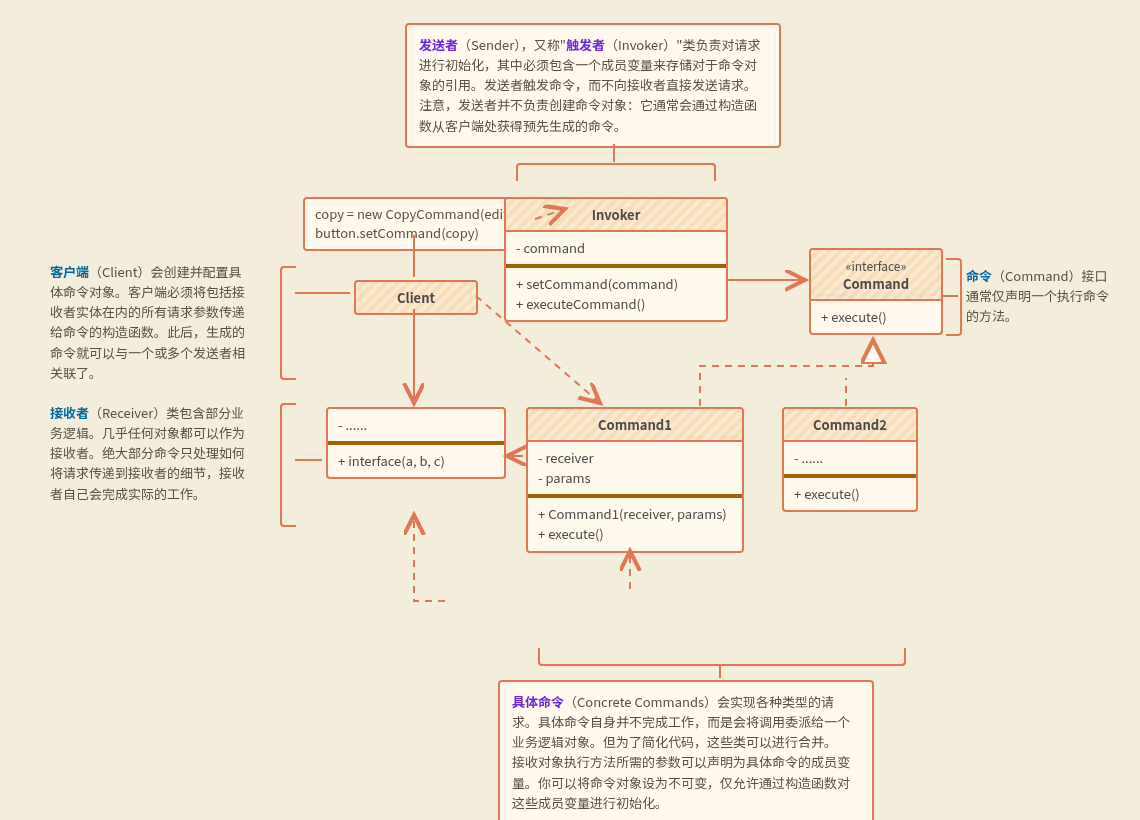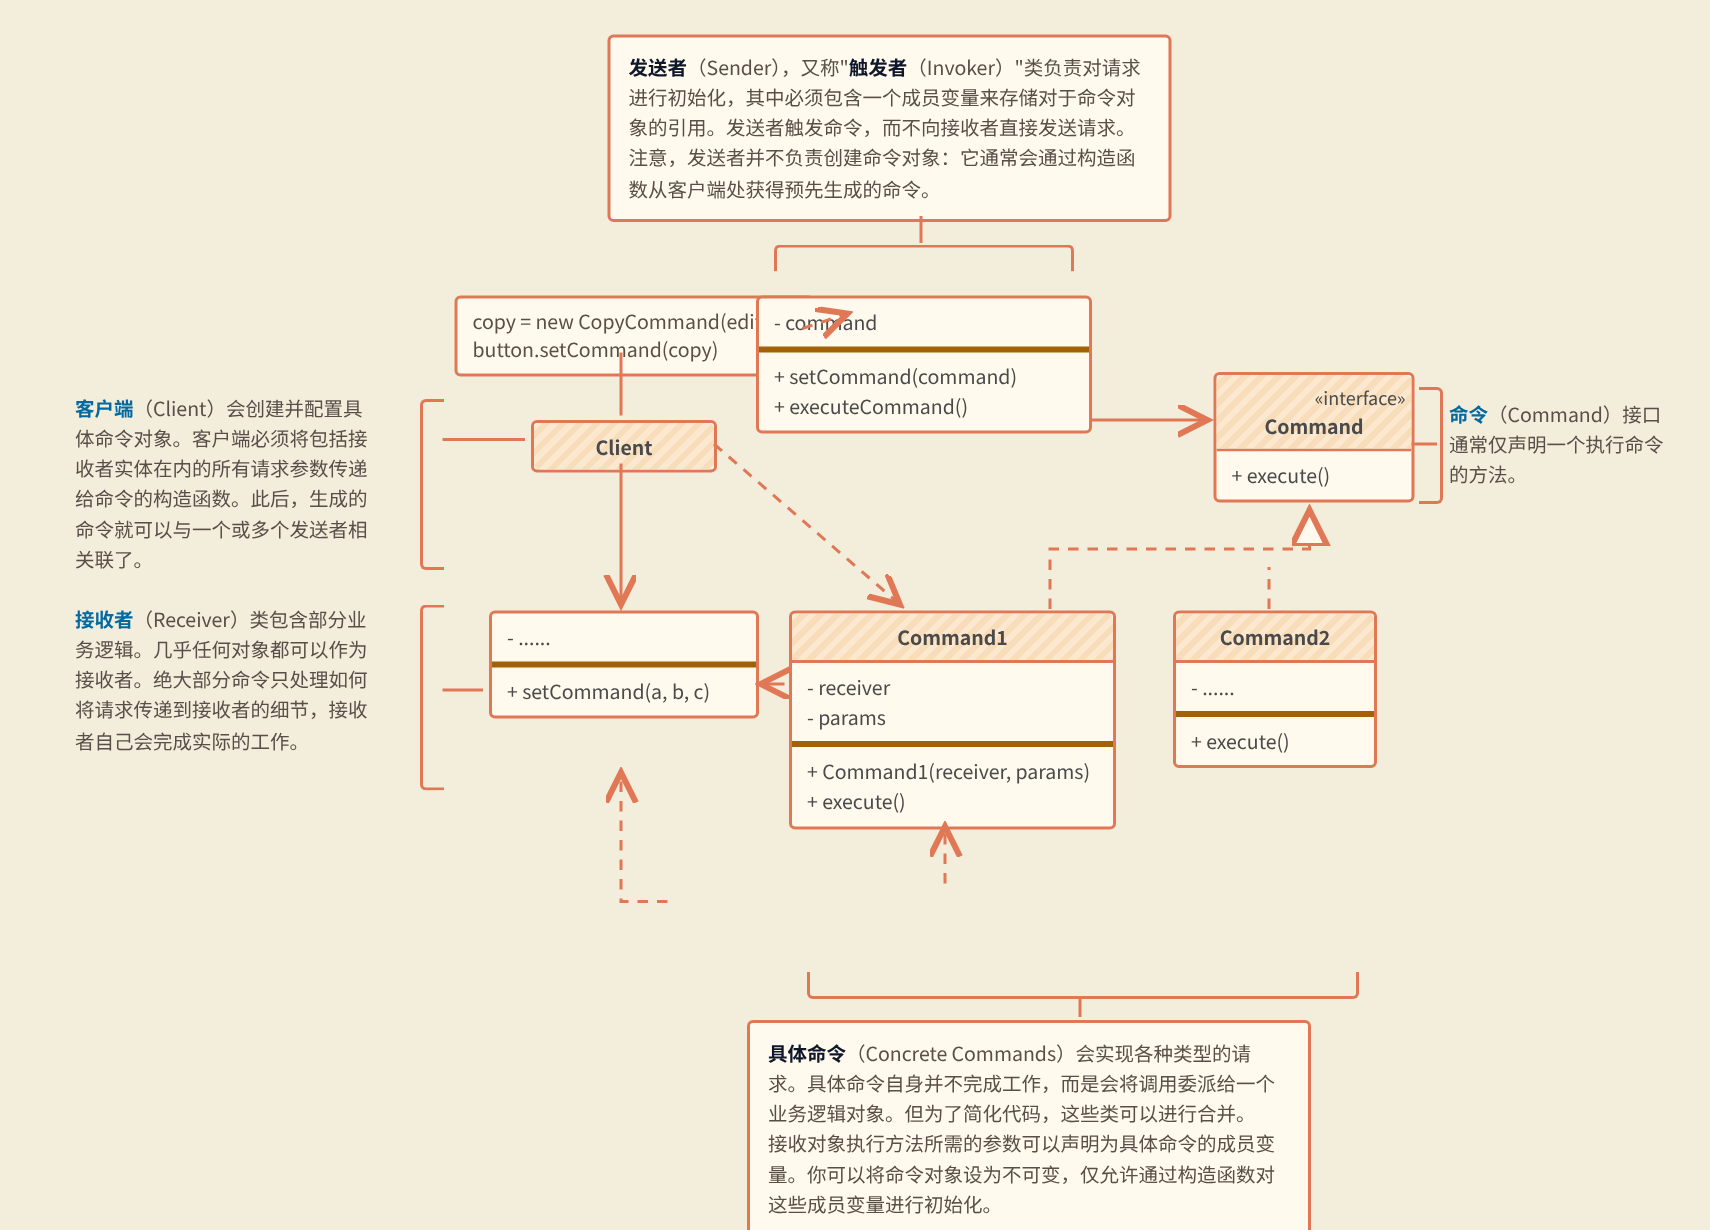--- a/index.html
+++ b/index.html
@@ -15,21 +15,21 @@
   .canvas { position: relative; width: 1140px; height: 820px; }
   .notebox {
     position: absolute;
     border: 2px solid #e07856;
     border-radius: 4px;
     background: #fffaed;
     padding: 10px 12px;
     line-height: 1.55;
     color: #585048;
   }
-  .notebox b { color: #0f172a; }
+  .notebox b { color: #6d28d9; }
   .descbox {
     position: absolute;
     line-height: 1.55;
     color: #585048;
   }
   .descbox b { color: #0369a1; }
   .labelbox {
     position: absolute;
     border: 2px solid #e07856;
     border-radius: 4px;
@@ -48,21 +48,21 @@
   }
   .uml-title {
     text-align: center;
     font-weight: bold;
     padding: 6px 4px;
     border-bottom: 2px solid #e07856;
     background: repeating-linear-gradient(135deg, #fbe8cf 0px, #fbe8cf 4px, #f7ddb9 4px, #f7ddb9 8px);
     border-radius: 4px 4px 0 0;
   }
   .uml-title.nohead { border-radius: 4px; border-bottom: none; }
-  .uml .stereo { text-align:right; font-size:12px; padding-top:3px; }
+  .uml .stereo { text-align:center; font-size:12px; padding-top:3px; }
   .uml-section {
     padding: 6px 10px;
     border-bottom: 4px solid #a16207;
     line-height: 1.55;
   }
   .uml-section:last-child { border-bottom: none; border-radius: 0 0 4px 4px;}
   .bracket {
     position: absolute;
     border: 2px solid #e07856;
     border-radius: 4px;
@@ -100,35 +100,36 @@
 
 <div class="labelbox" style="left:303px; top:197px; width:216px;">
   <span>copy = new CopyCommand(editor)<br>button.setCommand(copy)</span>
 </div>
 
 <div class="uml" style="left:354px; top:280px; width:120px;justify-content:flex-end;">
   <div class="uml-title nohead">Client</div>
 </div>
 
 <div class="uml" style="left:504px; top:197px; width:220px;">
+  <div class="uml-title">Invoker</div>
   <div class="uml-section">- command</div>
   <div class="uml-section">+ setCommand(command)<br>+ executeCommand()</div>
 </div>
 
 <div class="uml" style="left:809px; top:248px; width:130px;">
   <div class="uml-title" style="padding-top:4px;">
     <div class="stereo" style="font-weight:normal;">«interface»</div>
     <div>Command</div>
   </div>
   <div class="uml-section">+ execute()</div>
 </div>
 
 <div class="uml" style="left:326px; top:407px; width:176px;">
   <div class="uml-section">- ......</div>
-  <div class="uml-section">+ setCommand(a, b, c)</div>
+  <div class="uml-section">+ interface(a, b, c)</div>
 </div>
 
 <div class="uml" style="left:526px; top:407px; width:214px;">
   <div class="uml-title">Command1</div>
   <div class="uml-section">- receiver<br>- params</div>
   <div class="uml-section">+ Command1(receiver, params)<br>+ execute()</div>
 </div>
 
 <div class="uml" style="left:782px; top:407px; width:132px;">
   <div class="uml-title">Command2</div>

